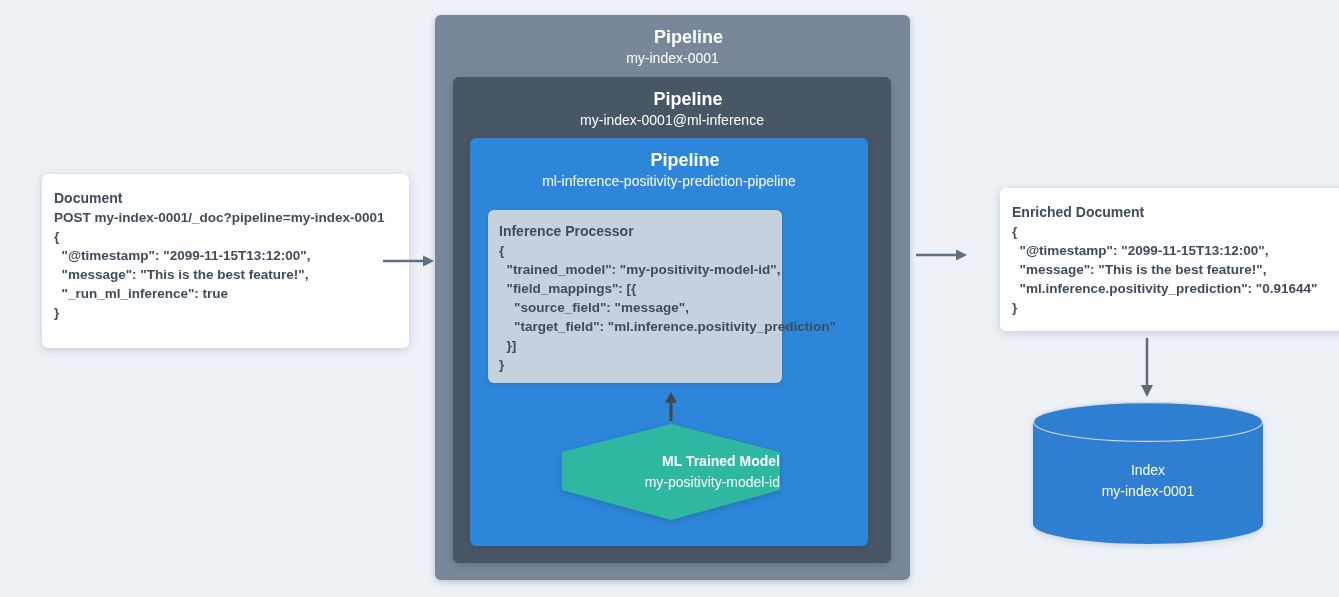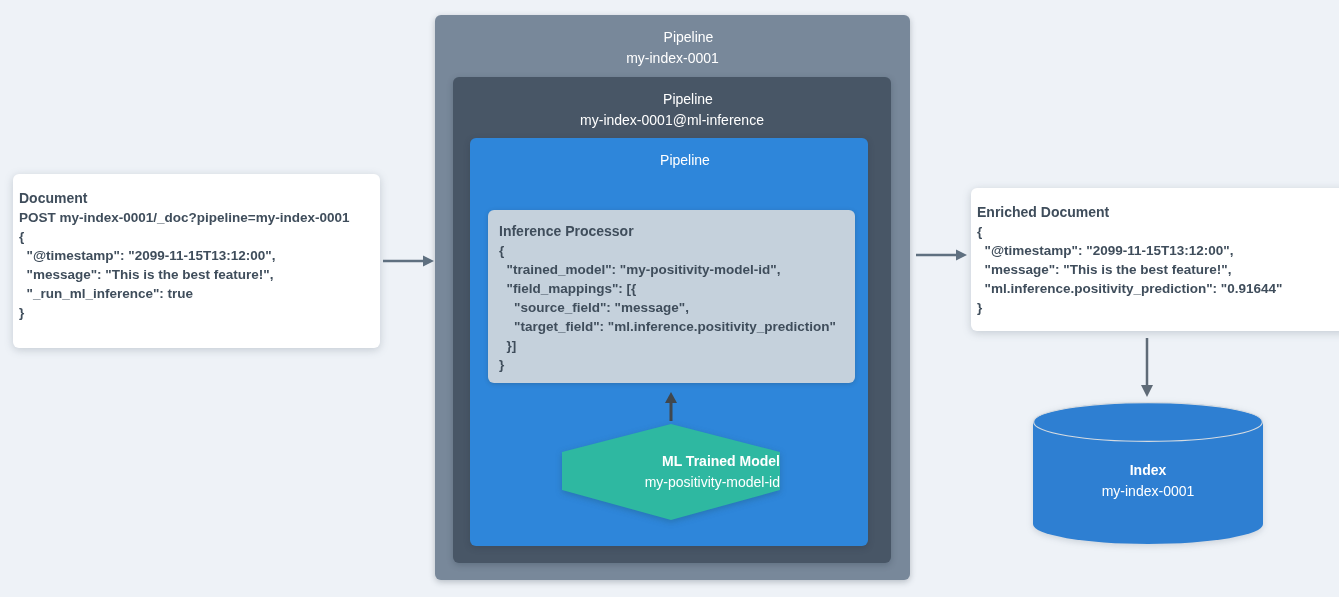--- a/index.html
+++ b/index.html
@@ -5,37 +5,37 @@
   * { margin:0; padding:0; box-sizing:border-box; }
   body { background:#eef2f7; font-family:"Liberation Sans", sans-serif; }
   .canvas {
     position:relative; width:1339px; height:597px; background:#eef2f7; overflow:hidden;
   }
 
   
   .white-card {
     position:absolute; background:#ffffff; border-radius:6px;
     box-shadow:0 2px 8px rgba(90,105,120,0.28);
-    color:#3f4d5b; padding:15px 6px;
+    color:#3f4d5b; padding:15px 12px;margin-left:29px;
   }
   .card-title { font-weight:bold; font-size:14px; line-height:19px; }
   .code-line  { font-size:13.5px; line-height:19px; white-space:pre;font-weight:bold; }
 
   
   .pl-box { position:absolute; border-radius:6px; box-shadow:0 2px 6px rgba(35,50,65,0.28); }
   .pl-outer  { left:435px; top:15px;  width:475px; height:565px; background:#78889a; }
   .pl-middle { left:18px;  top:62px;  width:438px; height:486px; background:#485666; }
   .pl-inner  { left:17px;  top:61px;  width:398px; height:408px; background:#2e86da; }
   .pl-title  { text-align:center; color:#ffffff; padding-top:12px; }
-  .pl-label  { font-weight:normal; font-size:14px; line-height:21px;padding-left:32px; }
+  .pl-label  { font-weight:bold; font-size:18px; line-height:21px;padding-left:32px; }
   .pl-name   { font-size:14px; line-height:21px; }
 
   
   .proc-box {
-    position:absolute; left:18px; top:72px; width:367px; height:173px;
+    position:absolute; left:18px; top:72px; width:294px; height:173px;
     background:#c5d1dc; border-radius:6px; color:#3f4d5b; padding:12px 11px;
     box-shadow:0 1px 4px rgba(35,50,65,0.25);
   }
 
   
   .hex-wrap { position:absolute; left:92px; top:286px; width:218px; height:96px;
               filter:drop-shadow(0 2px 3px rgba(20,60,60,0.25)); }
   .hex-wrap svg { position:absolute; left:0; top:0; }
   .hex-text { position:absolute; left:0; top:0; width:100%; height:100%;
               display:flex; flex-direction:column; align-items:flex-end; justify-content:center;
@@ -46,21 +46,21 @@
   
   .arrow { position:absolute; }
 
   
   .cyl-wrap { position:absolute; left:1033px; top:402px; width:230px; height:143px;
               filter:drop-shadow(0 2px 3px rgba(60,80,100,0.2)); }
   .cyl-wrap svg { position:absolute; left:0; top:0; }
   .cyl-text { position:absolute; left:0; top:0; width:100%; height:100%;
               display:flex; flex-direction:column; align-items:center; justify-content:center;
               padding-top:14px; color:#fff; text-align:center; }
-  .cyl-title { font-weight:bold; font-size:14px; line-height:21px; }
+  .cyl-title { font-weight:normal; font-size:14px; line-height:21px; }
   .cyl-name  { font-size:14px; line-height:21px; }
 </style>
 </head>
 <body>
 
 <div class="canvas">
 
   <div class="white-card" style="left:13px; top:174px; width:367px; height:174px;">
     <div class="card-title">Document</div>
     <div class="code-line">POST my-index-0001/_doc?pipeline=my-index-0001</div>
@@ -84,20 +84,21 @@
 
     <div class="pl-box pl-middle">
       <div class="pl-title">
         <div class="pl-label">Pipeline</div>
         <div class="pl-name">my-index-0001@ml-inference</div>
       </div>
 
       <div class="pl-box pl-inner">
         <div class="pl-title">
           <div class="pl-label">Pipeline</div>
+          <div class="pl-name">ml-inference-positivity-prediction-pipeline</div>
         </div>
 
         <div class="proc-box">
           <div class="card-title">Inference Processor</div>
           <div class="code-line">{</div>
           <div class="code-line">  "trained_model": "my-positivity-model-id",</div>
           <div class="code-line">  "field_mappings": [{</div>
           <div class="code-line">    "source_field": "message",</div>
           <div class="code-line">    "target_field": "ml.inference.positivity_prediction"</div>
           <div class="code-line">  }]</div>

